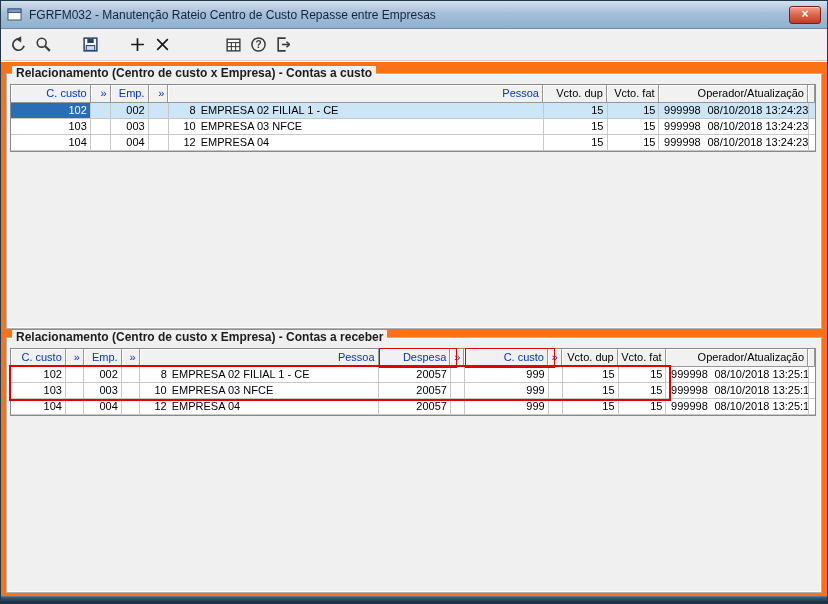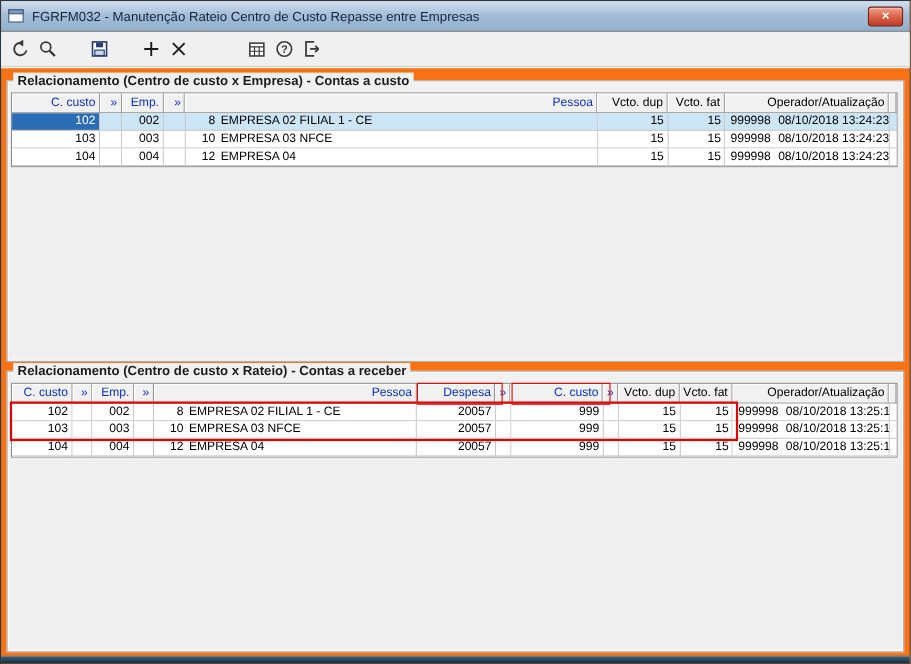--- a/index.html
+++ b/index.html
@@ -232,21 +232,21 @@
         <div class="gcell c1-op oper">
           <span class="opcod">999998</span>
           <span class="opts">08/10/2018 13:24:23</span>
         </div>
         <div class="gcell cfill"></div>
       </div>
     </div>
   </div>
 
   <div class="groupbox gb2">
-    <div class="gb-title">Relacionamento (Centro de custo x Rateio) - Contas a receber</div>
+    <div class="gb-title">Relacionamento (Centro de custo x Empresa) - Contas a receber</div>
     <div class="grid">
 
       <div class="grow ghead">
         <div class="gcell c2-a hblue">C. custo</div>
         <div class="gcell c2-ar hblue">»</div>
         <div class="gcell c2-b hblue">Emp.</div>
         <div class="gcell c2-ar hblue">»</div>
         <div class="gcell c2-p hblue">Pessoa</div>
         <div class="gcell c2-de hblue">Despesa</div>
         <div class="gcell c2-ar2 hblue">»</div>

